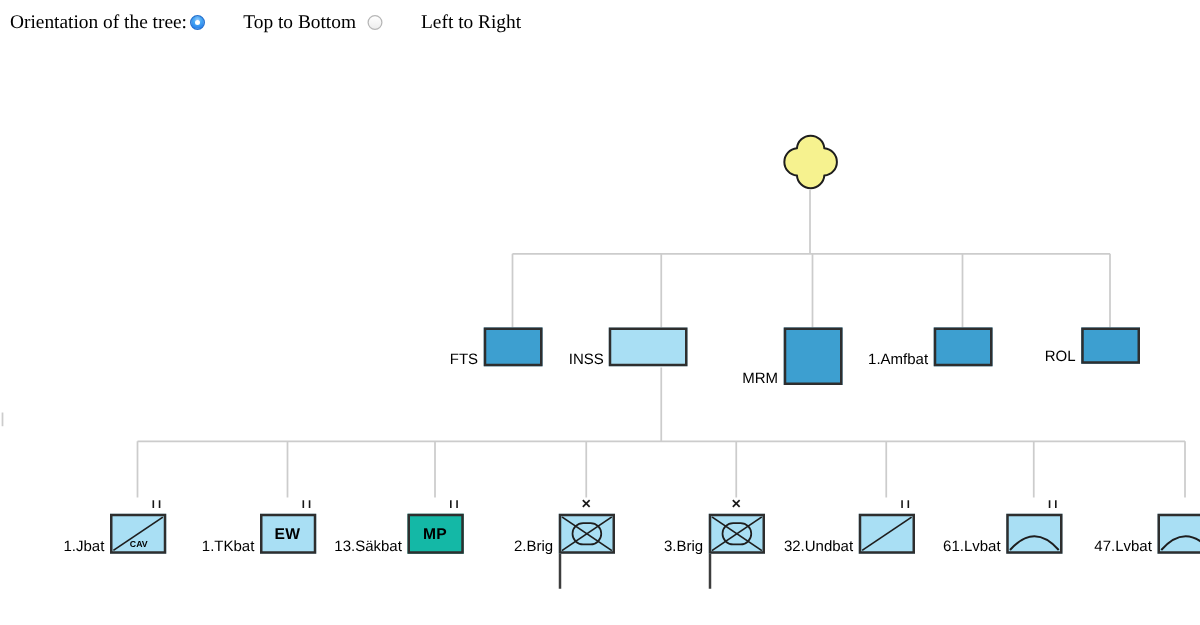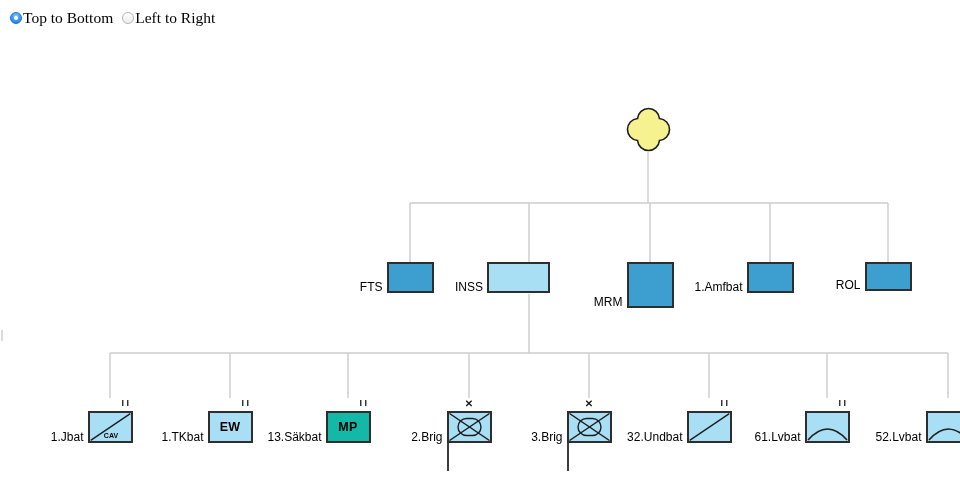--- a/index.html
+++ b/index.html
@@ -7,21 +7,21 @@
     width:960px;height:500px;position:relative;overflow:hidden;
     background:#ffffff;font-family:"Liberation Sans",sans-serif;
   }
   
   .header{
     position:absolute;left:8px;top:8px;height:20px;
     display:flex;align-items:center;
     font-family:"Liberation Serif",serif;font-size:15.5px;color:#000;
     white-space:nowrap;
   }
-  .opt{display:flex;align-items:center;cursor:default;}
+  .opt{display:flex;align-items:center;cursor:default;gap:30px;}
   .opt + .opt{margin-left:7px;}
   .radio{
     width:12px;height:12px;border-radius:50%;box-sizing:border-box;
     display:inline-block;margin:0 1px 0 2px;position:relative;flex:0 0 auto;
   }
   .radio.on{
     background:radial-gradient(circle at 50% 30%,#9cc9fb 0%,#47a9f5 35%,#1d6fe8 100%);
     border:1px solid #2471cf;
   }
   .radio.on::after{
@@ -53,20 +53,21 @@
     position:absolute;bottom:100%;left:50%;transform:translateX(-50%);
     color:#171717;line-height:1;white-space:nowrap;
   }
   .amp.ii{font-size:9px;font-weight:700;letter-spacing:2.5px;margin-bottom:3px;margin-left:1px;padding-left:31px;}
   .amp.x{font-size:10px;font-weight:600;margin-bottom:2px;}
 </style>
 </head>
 <body>
 
 <div class="header">
+  <span>Orientation of the tree:</span>
   <label class="opt">
     <span class="radio on" id="radio-0"></span>
     <span>Top to Bottom</span>
   </label>
   <label class="opt">
     <span class="radio off" id="radio-1"></span>
     <span>Left to Right</span>
   </label>
 </div>
 
@@ -181,21 +182,21 @@
     <div class="node" style="left: 804.5px; top: 411px; width: 45px; height: 32px;">
       <span class="node-label">61.Lvbat</span>
       <span class="amp ii">II</span>
       <div class="box" style="background: rgb(169, 223, 244); border-color: rgb(46, 46, 46);">
         <svg viewBox="0 0 41 28" preserveAspectRatio="none" class="sym">
           <path d="M 1 27 Q 20.5 5 40 27" fill="none" stroke="#1e1e1e" stroke-width="1.6"></path>
         </svg>
       </div>
     </div>
     <div class="node" style="left: 925.5px; top: 411px; width: 45px; height: 32px;">
-      <span class="node-label">52.Lvbat</span>
+      <span class="node-label">47.Lvbat</span>
       <span class="amp ii">II</span>
       <div class="box" style="background: rgb(169, 223, 244); border-color: rgb(46, 46, 46);">
         <svg viewBox="0 0 41 28" preserveAspectRatio="none" class="sym">
           <path d="M 1 27 Q 20.5 5 40 27" fill="none" stroke="#1e1e1e" stroke-width="1.6"></path>
         </svg>
       </div>
     </div>
   </div>
 
 </body></html>

